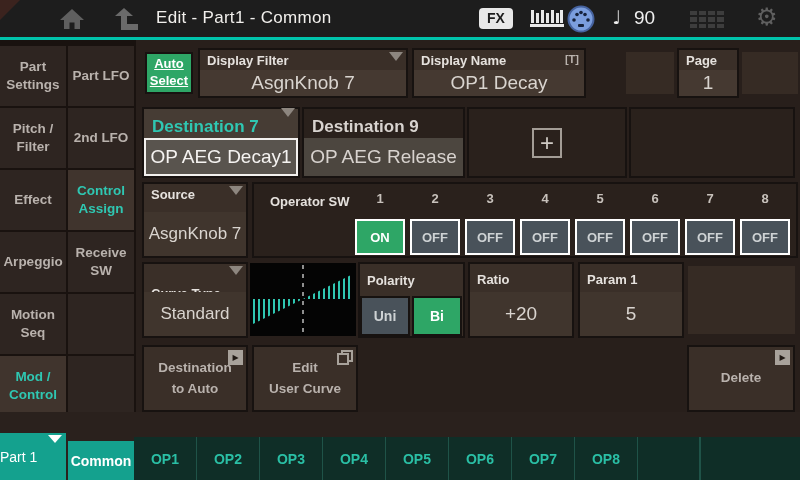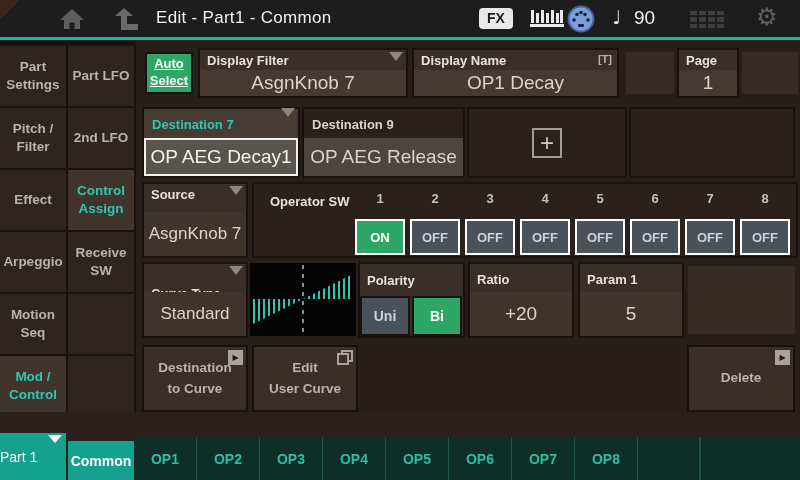--- a/index.html
+++ b/index.html
@@ -47,21 +47,21 @@
 
   
   .btn-green { background:#2ea666; color:#fff; }
   .btn-gray { background:#49525a; color:#ced2d4; }
 
   .auto-sel { position:absolute; left:145px; top:52px; width:48px; height:42px;
     border:2px solid #171210; display:flex; align-items:center; justify-content:center;
     text-align:center; font-size:13px; font-weight:bold; line-height:1.3;text-decoration:underline; }
 
   
-  .dest-head { position:relative; height:32px; font-size:13px; font-weight:bold; padding:8px 6px 0 8px; }
+  .dest-head { position:relative; height:32px; font-size:17px; font-weight:bold; padding:8px 6px 0 8px; }
   .dest7-head { background:#463c34; color:#2fc7b2; }
   .dest9-head { background:#2a211c; color:#d8d3cf; }
   .dest-val { position:absolute; left:0; right:0; bottom:0; height:38px;
     display:flex; align-items:center; justify-content:center; font-size:19px; }
   .dest7-val { background:#59544e; border:2px solid #f2f0ee; color:#f5f3f1; }
   .dest9-val { background:#4c463f; color:#d8d3cf; }
 
   .plus-panel { position:absolute; border:2px solid #171210; background:#2a211c; }
   .plus-box { position:absolute; left:50%; top:50%; transform:translate(-50%,-50%);
     width:30px; height:30px; border:2px solid #a39d96; color:#cfcac4; font-size:24px;
@@ -210,21 +210,21 @@
   <div class="auto-sel btn-green">
     <span><span>Auto</span><br><span>Select</span></span>
   </div>
 
   <div class="panel" style="left:198px;top:48px;width:210px;height:50px">
     <div class="p-head">Display Filter</div>
     <div class="dd-arrow"></div>
     <div class="p-val" style="height:26px">AsgnKnob 7</div>
   </div>
 
-  <div class="panel" style="left:412px;top:48px;width:207px;height:50px">
+  <div class="panel" style="left:412px;top:48px;width:174px;height:50px">
     <div class="p-head">Display Name</div>
     <div class="t-icon">[T]</div>
     <div class="p-val" style="height:26px">OP1 Decay</div>
   </div>
 
   <div class="slot" style="left:626px;top:52px;width:48px;height:42px"></div>
 
   <div class="panel" style="left:677px;top:48px;width:62px;height:50px">
     <div class="p-head">Page</div>
     <div class="p-val" style="height:26px">1</div>
@@ -301,21 +301,21 @@
   <div class="panel" style="left:578px;top:262px;width:106px;height:76px">
     <div class="p-head" style="height:28px;padding-top:8px">Param 1</div>
     <div class="p-val" style="height:44px;background:#40352d">5</div>
   </div>
 
   <div class="slot" style="left:688px;top:266px;width:107px;height:68px"></div>
 
   <div class="act-btn" style="left:142px;top:345px;width:106px;height:67px">
     <div class="corner-play">▶</div>
     <span>Destination</span>
-    <span>to Curve</span>
+    <span>to Auto</span>
   </div>
 
   <div class="act-btn" style="left:252px;top:345px;width:106px;height:67px">
     <div class="corner-popup">
       <svg width="16" height="15" viewBox="0 0 16 15">
         <rect x="1" y="4" width="10" height="10" fill="none" stroke="#a8a29b" stroke-width="2"></rect>
         <path d="M5 4 L5 1 L15 1 L15 11 L11 11" fill="none" stroke="#a8a29b" stroke-width="2"></path>
       </svg>
     </div>
     <span>Edit</span>

